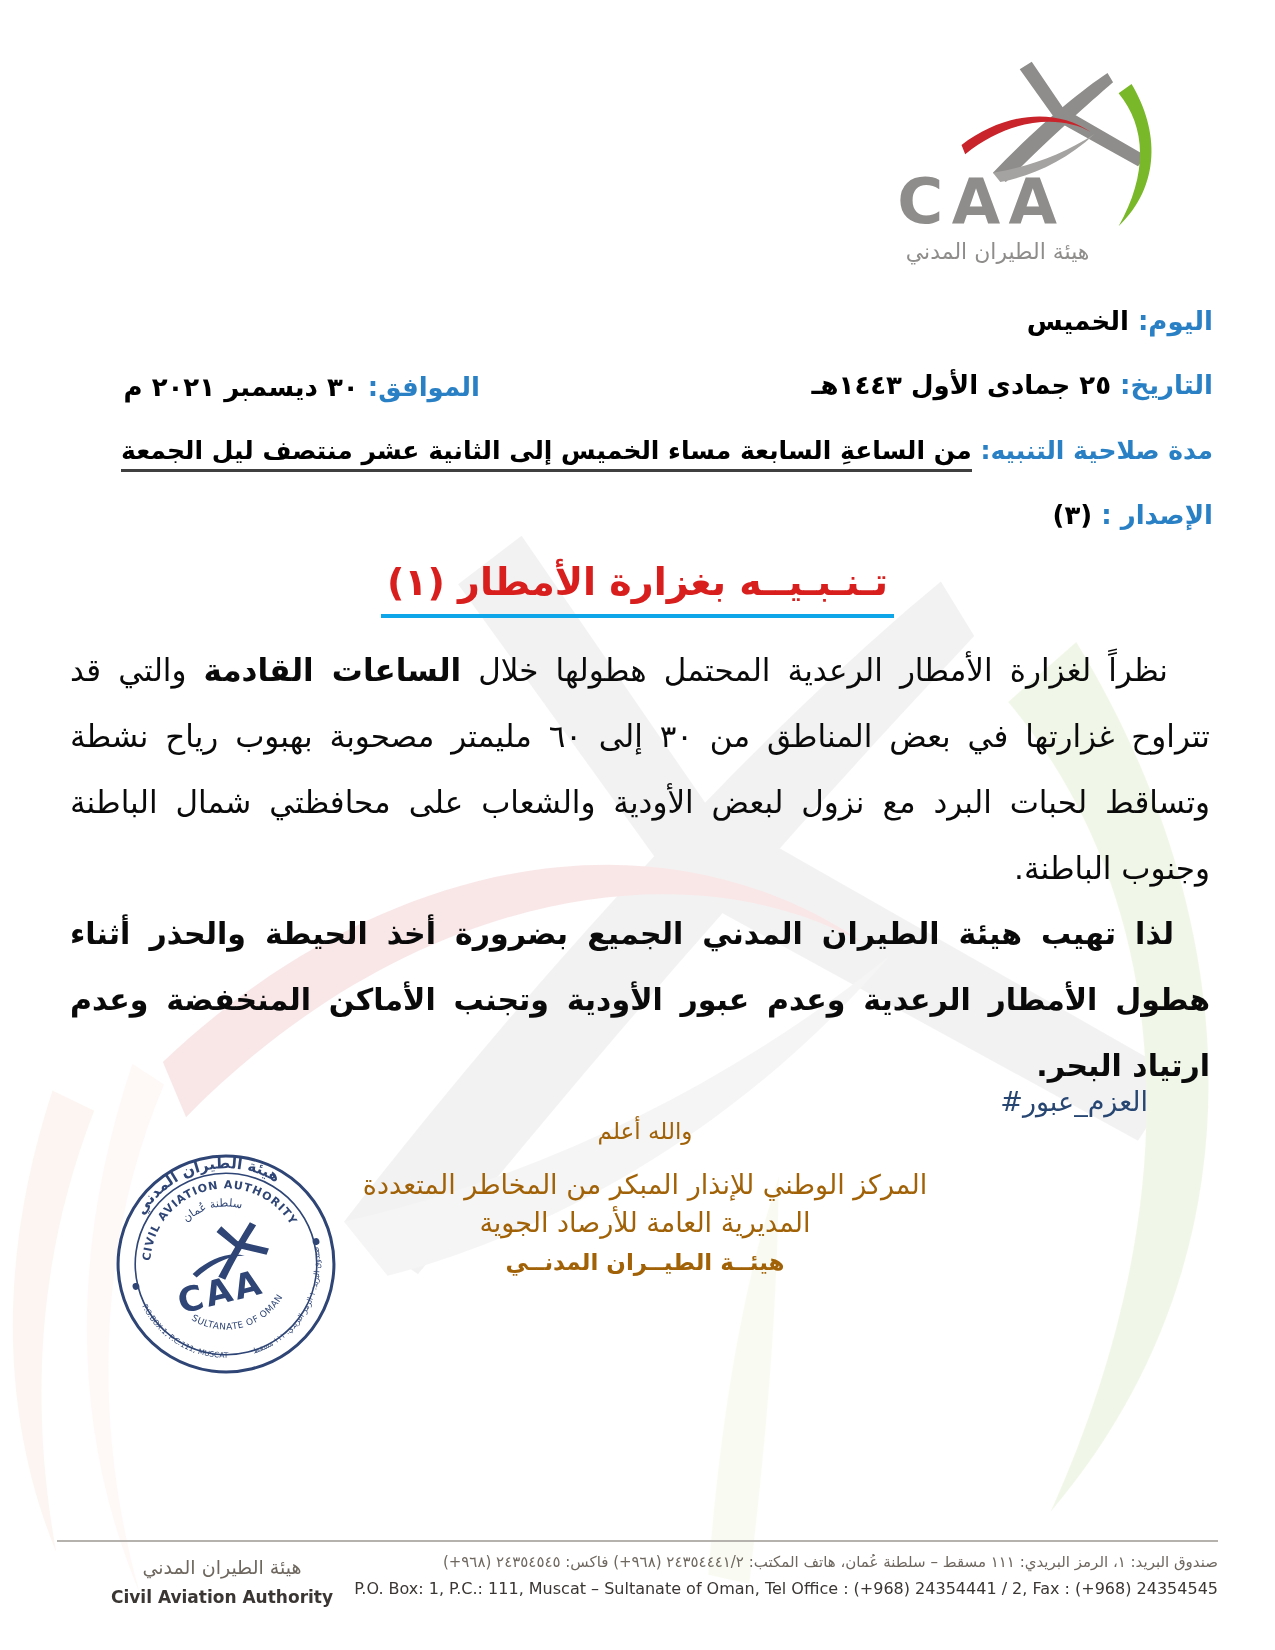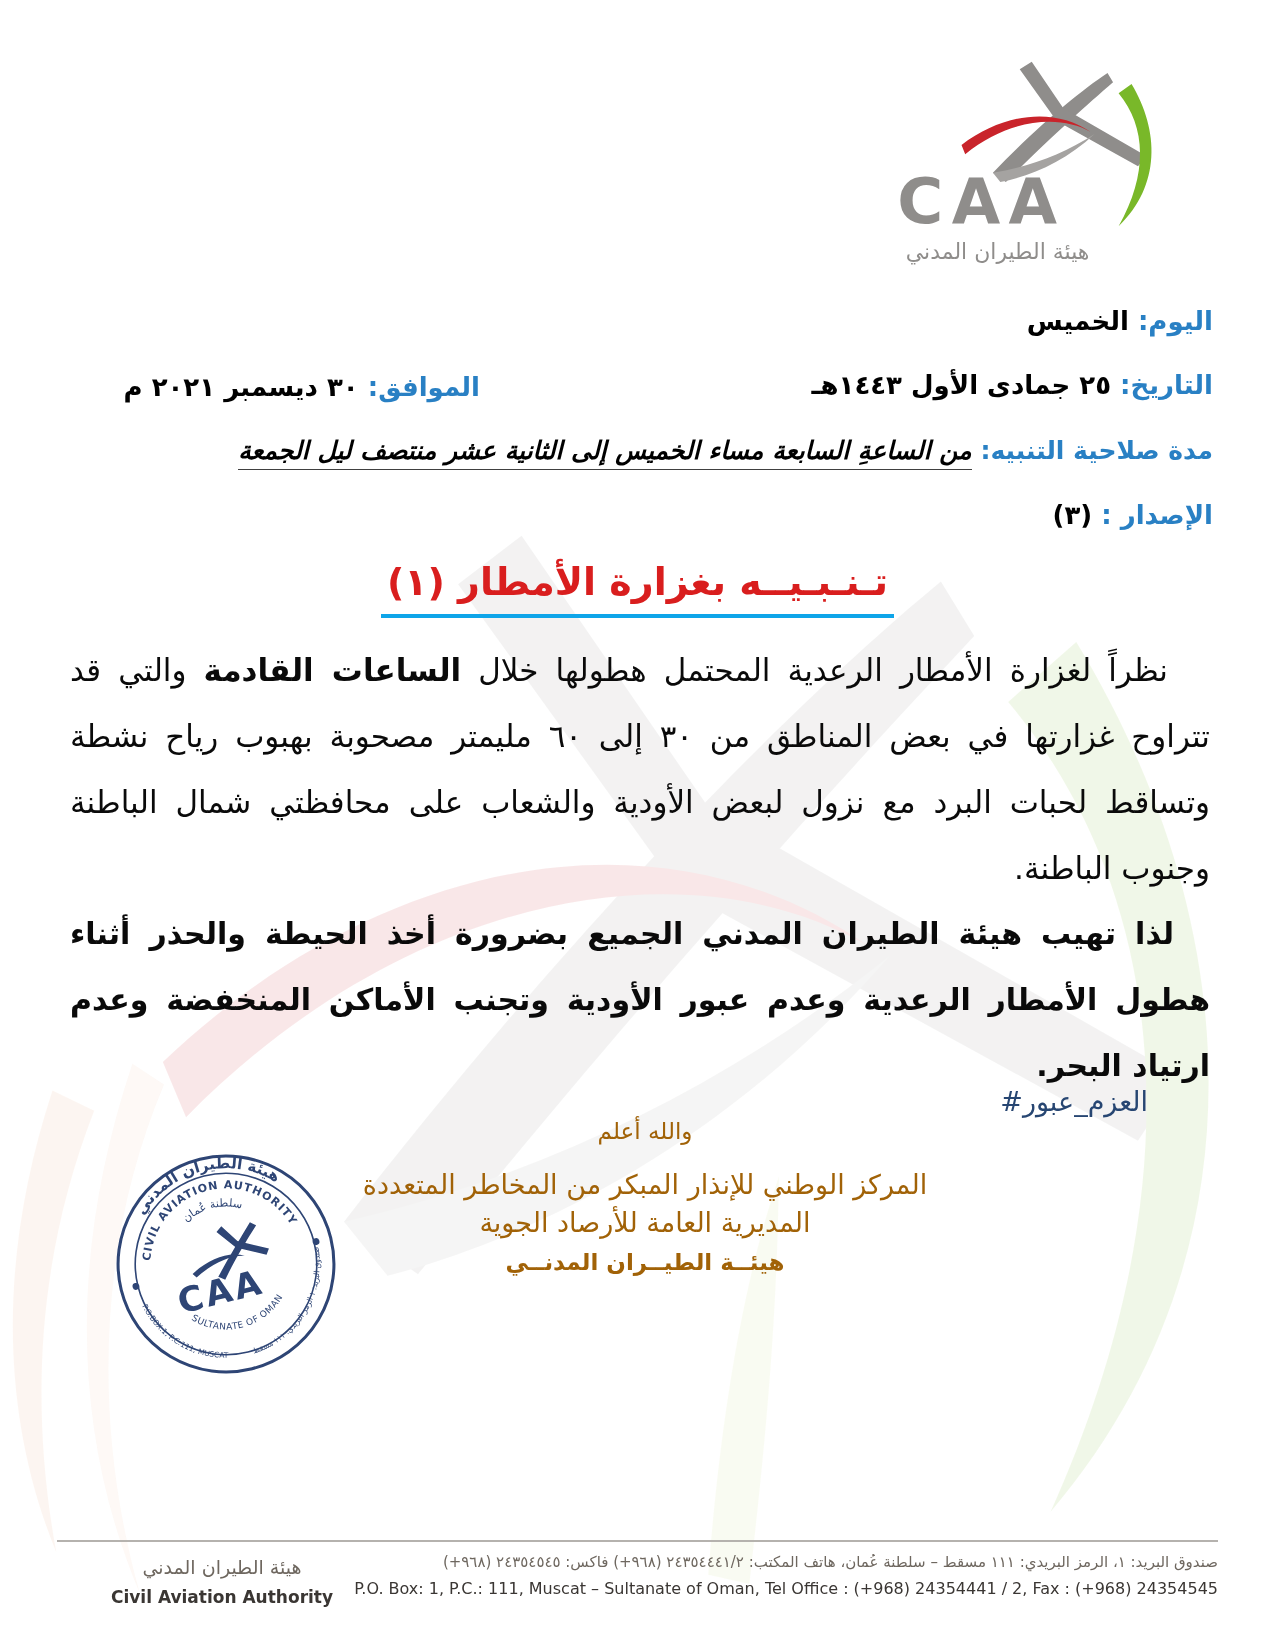--- a/index.html
+++ b/index.html
@@ -20,21 +20,21 @@
   
   .logo { position:absolute; left:893px; top:60px; width:272px; height:209px; }
 
   
   .hdr { position:absolute; direction:rtl; font-weight:bold; color:#000; white-space:nowrap; }
   .lbl { color:#2980c4; }
   .row-day   { top:306px; right:62px;  font-size:26px; }
   .row-date  { top:370px; right:62px;  font-size:26px; }
   .row-greg  { top:372px; right:795px; font-size:26px; }
   .row-val   { top:436px; right:62px;  font-size:25px; }
-  .row-val .u { border-bottom:1px solid #404040; padding-bottom:4px;font-style:italic; }
+  .row-val .u { border-bottom:3px solid #404040; padding-bottom:4px; }
   .row-issue { top:500px; right:62px;  font-size:26px; }
 
   
   .title-wrap { position:absolute; top:560px; left:0; width:100%; text-align:center; }
   .title {
     display:inline-block; direction:rtl; color:#d91e1e; font-size:38px; font-weight:bold;
     border-bottom:4px solid #0ea5e9; padding:0 6px 10px;
   }
 
   

